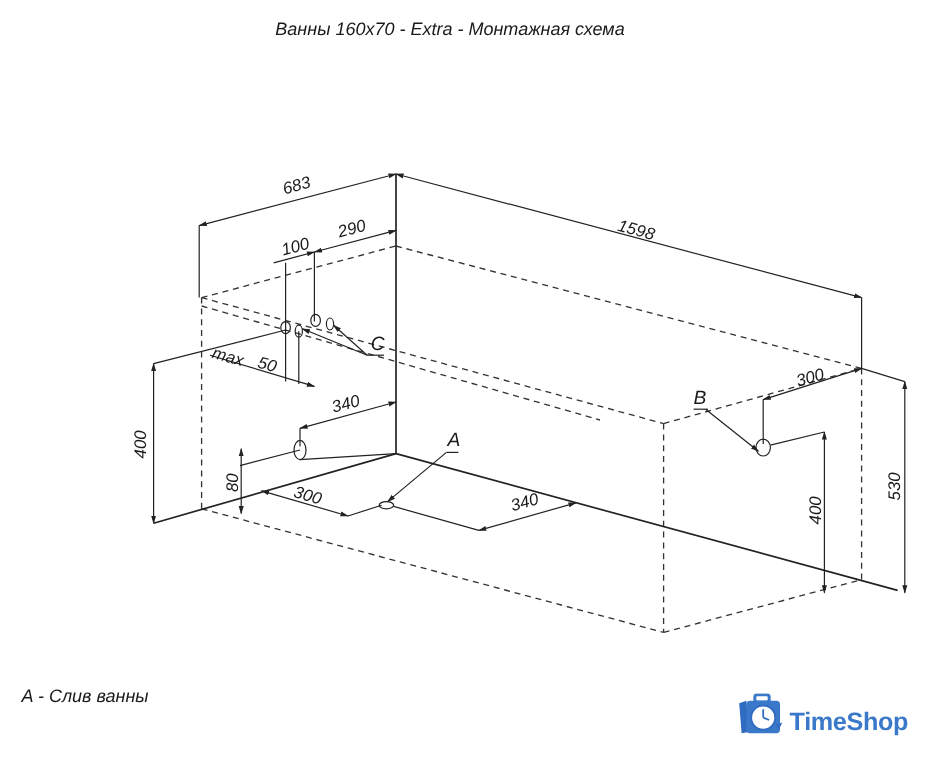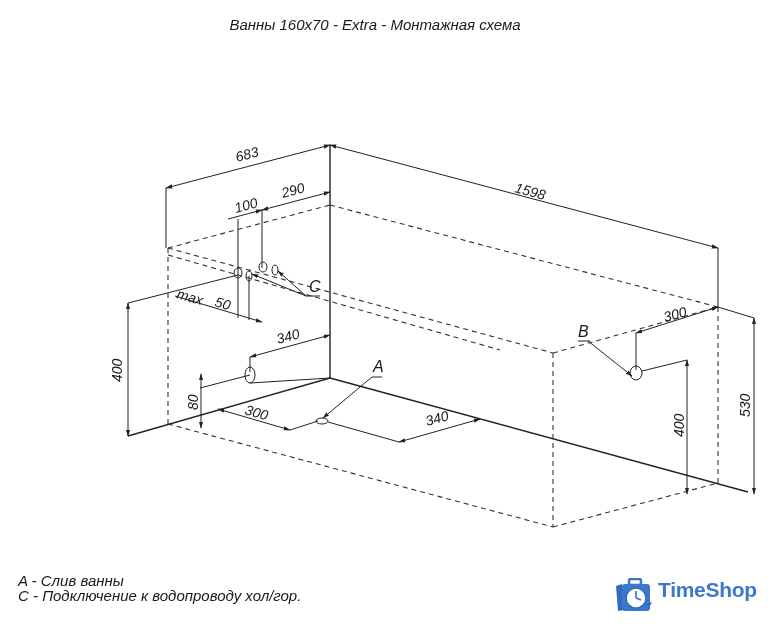--- a/index.html
+++ b/index.html
@@ -5,22 +5,22 @@
     html, body { margin: 0; padding: 0; background: #ffffff; }
     body { width: 777px; height: 640px; position: relative; overflow: hidden; font-family: "Liberation Sans", sans-serif; }
     .title { position: absolute; left: 0; top: 16px; width: 640px; text-align: center; padding-left: 110px; box-sizing: border-box; font-size: 15px; font-style: italic; color: #1a1a1a; }
     svg.drawing { position: absolute; left: 0; top: 0; }
     .dim { font-family: "Liberation Sans", sans-serif; font-style: italic; font-size: 14px; fill: #1a1a1a; }
     .lbl { font-family: "Liberation Sans", sans-serif; font-style: italic; font-size: 16px; fill: #1a1a1a; }
     .solid { stroke: #222; stroke-width: 1.4; fill: none; }
     .thin { stroke: #222; stroke-width: 1; fill: none; }
     .dash { stroke: #333; stroke-width: 1.1; fill: none; stroke-dasharray: 5 4; }
     .legend { position: absolute; left: 18px; top: 573px; font-size: 15px; font-style: italic; color: #1a1a1a; line-height: 15px; }
-    .legend div { white-space: nowrap; }
-    .logo { position: absolute; left: 612px; top: 578px; display: flex; align-items: flex-start; }
+    .legend div { white-space: nowrap; text-align: center; }
+    .logo { position: absolute; left: 612px; top: 578px; display: flex; align-items: flex-end; }
     .logo-text { font-size: 21px; font-weight: bold; color: #3a78c9; margin-left: 4px; letter-spacing: -0.3px; }
   </style>
 </head>
 <body>
 
 <div class="title">Ванны 160x70 - Extra - Монтажная схема</div>
 
 <svg class="drawing" width="777" height="640" viewBox="0 0 777 640">
   <defs>
     <marker id="arr" viewBox="0 0 10 10" refX="9" refY="5" markerWidth="7" markerHeight="7" orient="auto-start-reverse">
@@ -134,21 +134,20 @@
 
   <g>
     <line class="thin" x1="718" y1="307" x2="754" y2="318"></line>
     <line class="thin" x1="754" y1="318" x2="754" y2="494" marker-start="url(#arr)" marker-end="url(#arr)"></line>
     <text class="dim" x="750" y="417" transform="rotate(-90 750 417)">530</text>
   </g>
 </svg>
 
 <div class="legend">
   <div>A - Слив ванны</div>
-  <div>C - Подключение к водопроводу хол/гор.</div>
 </div>
 
 <div class="logo">
   <svg width="42" height="36" viewBox="0 0 42 36">
     <path d="M4,8 L10,6 L12,32 L6,33 z" fill="#2f6bc0"></path>
     <rect x="10" y="6" width="28" height="27" rx="3" fill="#3a78c9"></rect>
     <rect x="17" y="1" width="12" height="6" rx="2" fill="none" stroke="#3a78c9" stroke-width="2.5"></rect>
     <circle cx="24" cy="20" r="10" fill="#ffffff" stroke="#2f6bc0" stroke-width="1.5"></circle>
     <line x1="24" y1="20" x2="24" y2="13" stroke="#2f6bc0" stroke-width="1.5"></line>
     <line x1="24" y1="20" x2="29" y2="22" stroke="#2f6bc0" stroke-width="1.5"></line>

